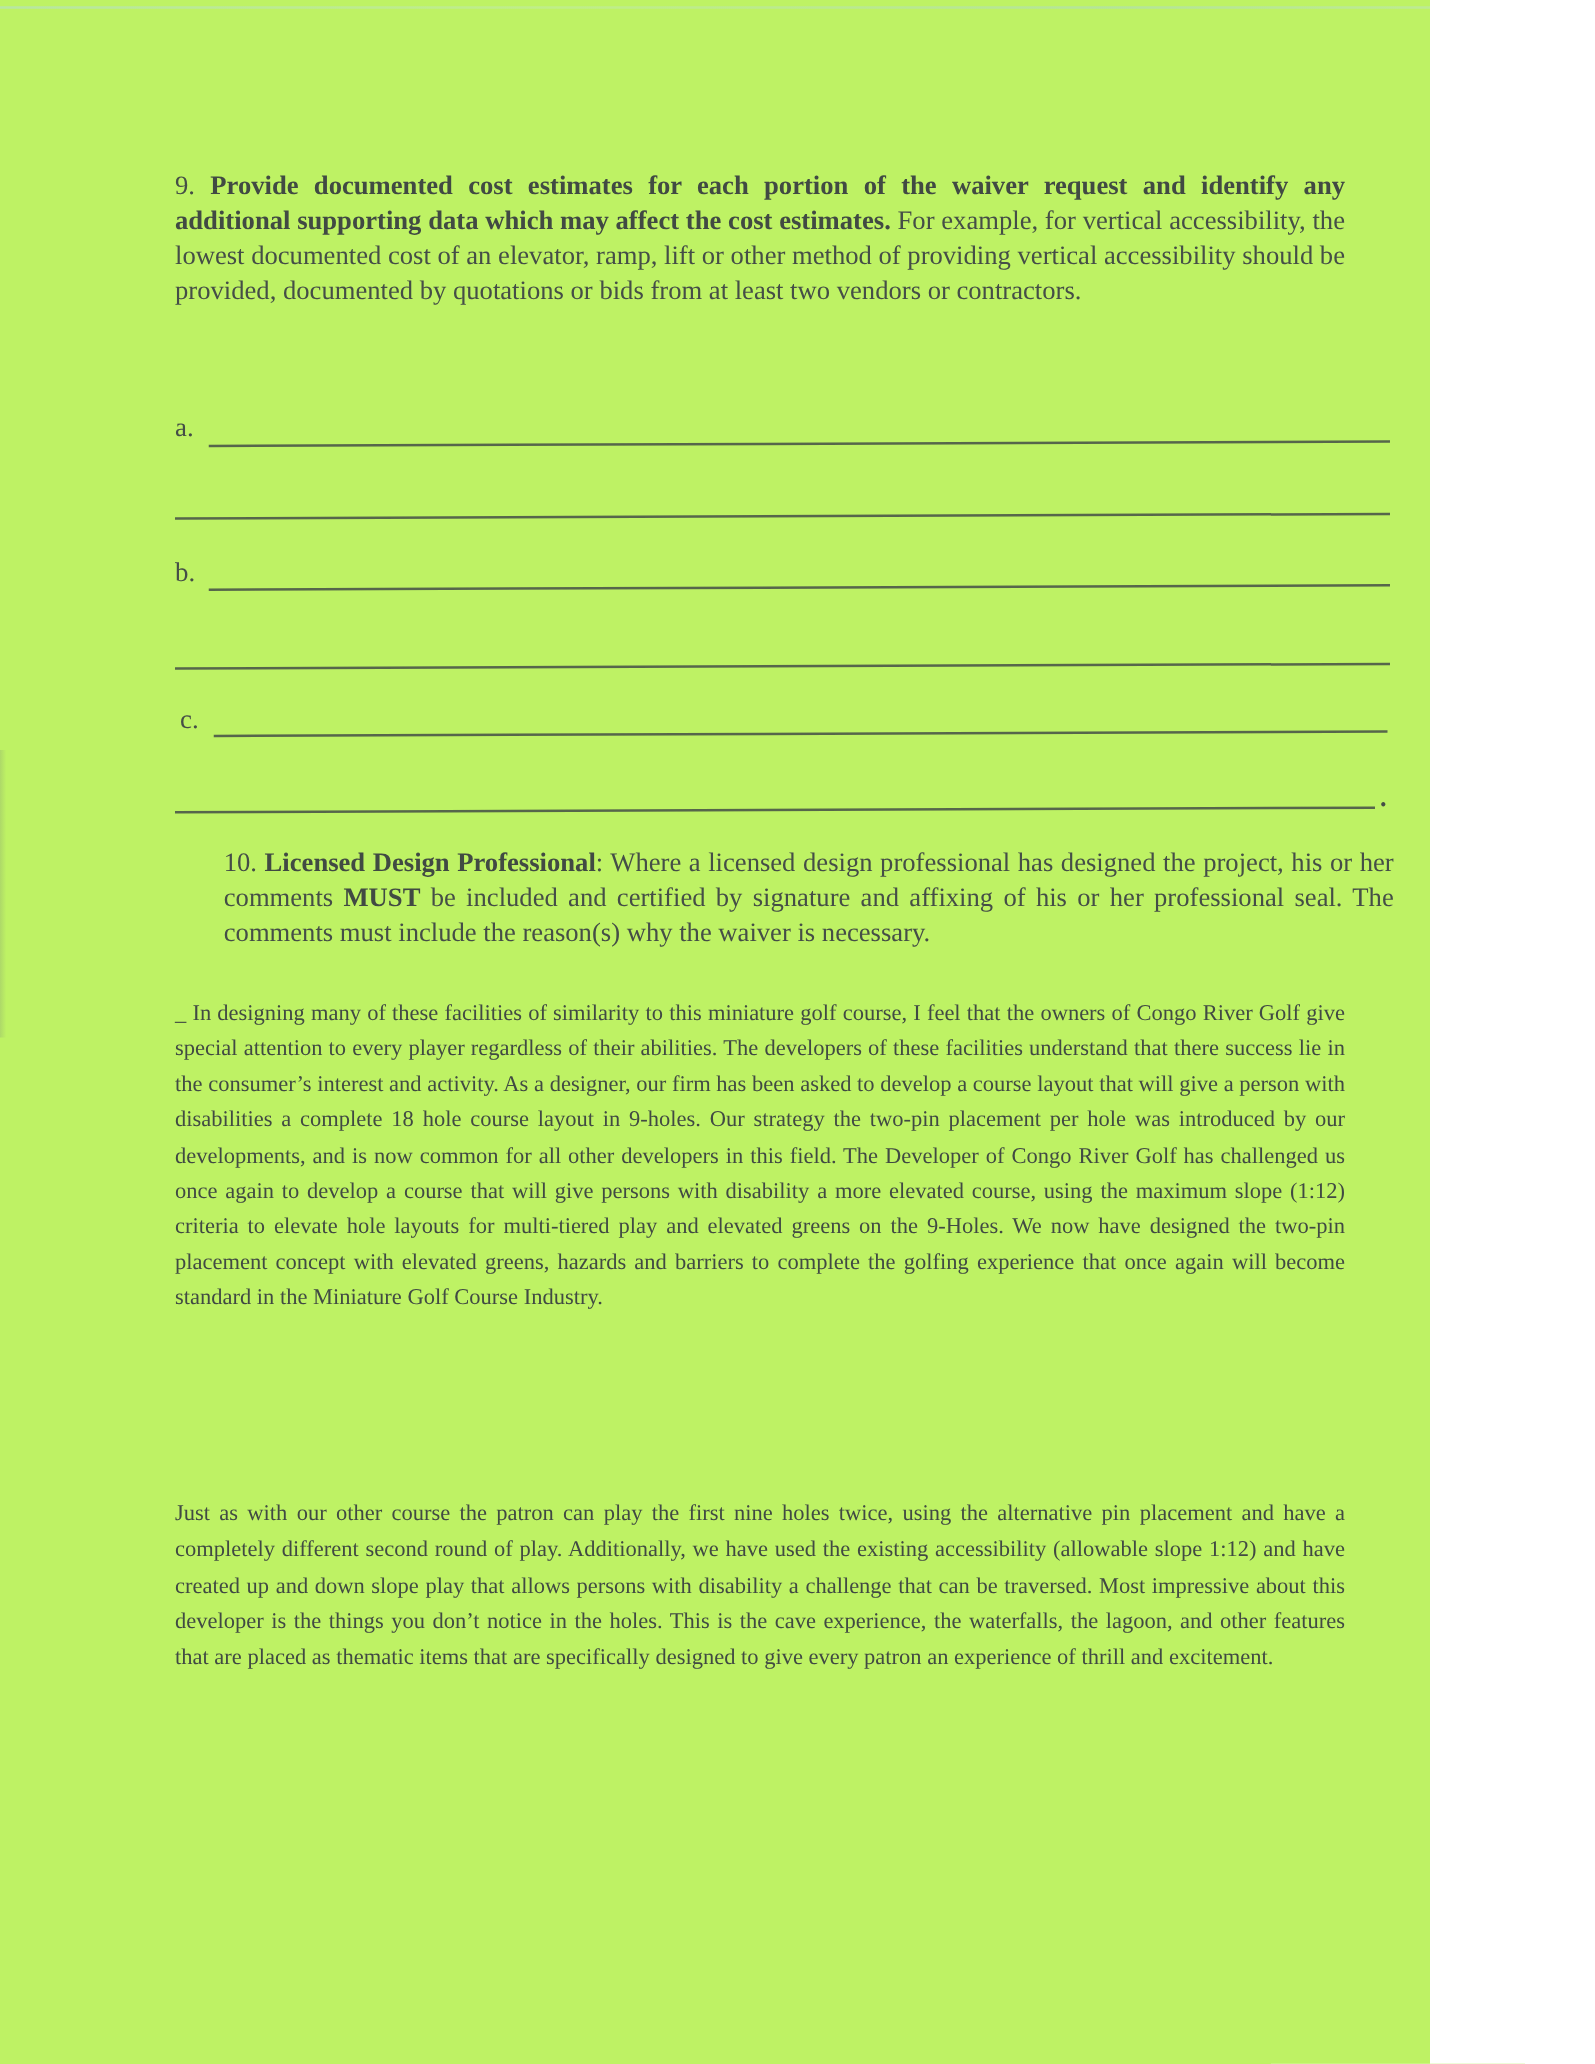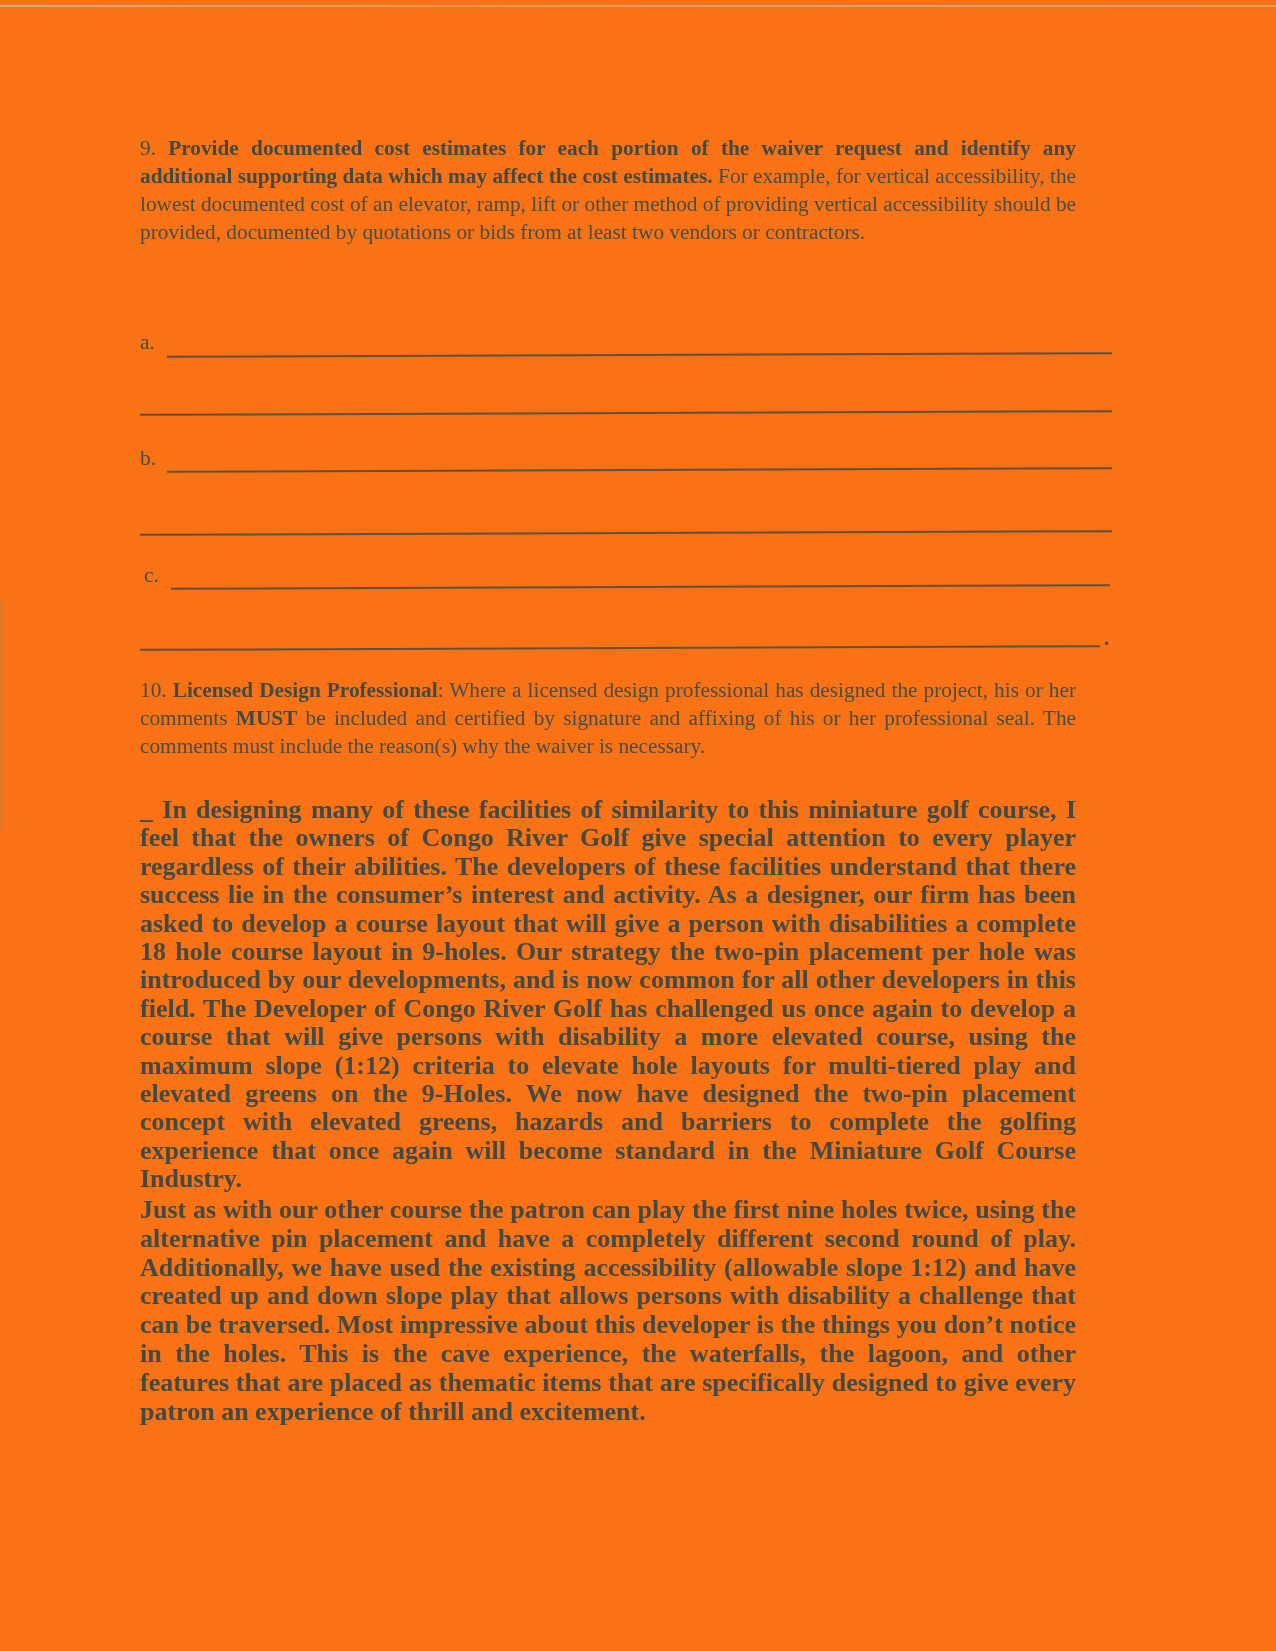--- a/index.html
+++ b/index.html
@@ -3,22 +3,22 @@
 <meta charset="utf-8">
 <style>
   html, body { margin:0; padding:0; }
   body {
     width:1276px; height:1651px;
     background:#ffffff;
     font-family:"Liberation Serif","DejaVu Serif",serif;
   }
   .page {
     position:relative;
-    width:1276px; height:1651px;
-    background:#f97316;
+    width:1144px; height:1651px;
+    background:#bef264;
     color:#454e47;
     overflow:hidden;
   }
   
   .scan-top {
     position:absolute; top:5px; left:0; width:1276px; height:2px;
     background:linear-gradient(to right,
       rgba(178,220,214,.55), rgba(195,228,222,.30) 35%,
       rgba(170,214,208,.50) 70%, rgba(200,230,226,.35));
   }
@@ -27,22 +27,22 @@
     background:linear-gradient(to right, rgba(115,126,120,.22), rgba(255,255,255,0));
   }
   .para {
     position:absolute; left:140px; width:936px;
     margin:0; text-align:justify;
     font-size:21.3px; line-height:28px;
     color:#454e47;
   }
   .para b { font-weight:bold; color:#414a43; }
   #p9  { top:134px; }
-  #p10 { top:676px; }
-  .designer { font-weight:bold; color:#414a43; font-size:26px; }
+  #p10 { top:676px;margin-left:39px; }
+  .designer { font-weight:normal; color:#414a43; font-size:18px; }
   #dp1 { top:796px;  line-height:28.4px; }
   #dp2 { top:1196px; line-height:28.8px; }
   .rule {
     position:absolute; height:0;
     border-bottom:2px solid rgba(68,78,70,.85);
     transform:rotate(-0.22deg);
   }
   .blank-label {
     position:absolute; font-size:21.5px; color:#454e47;
   }

